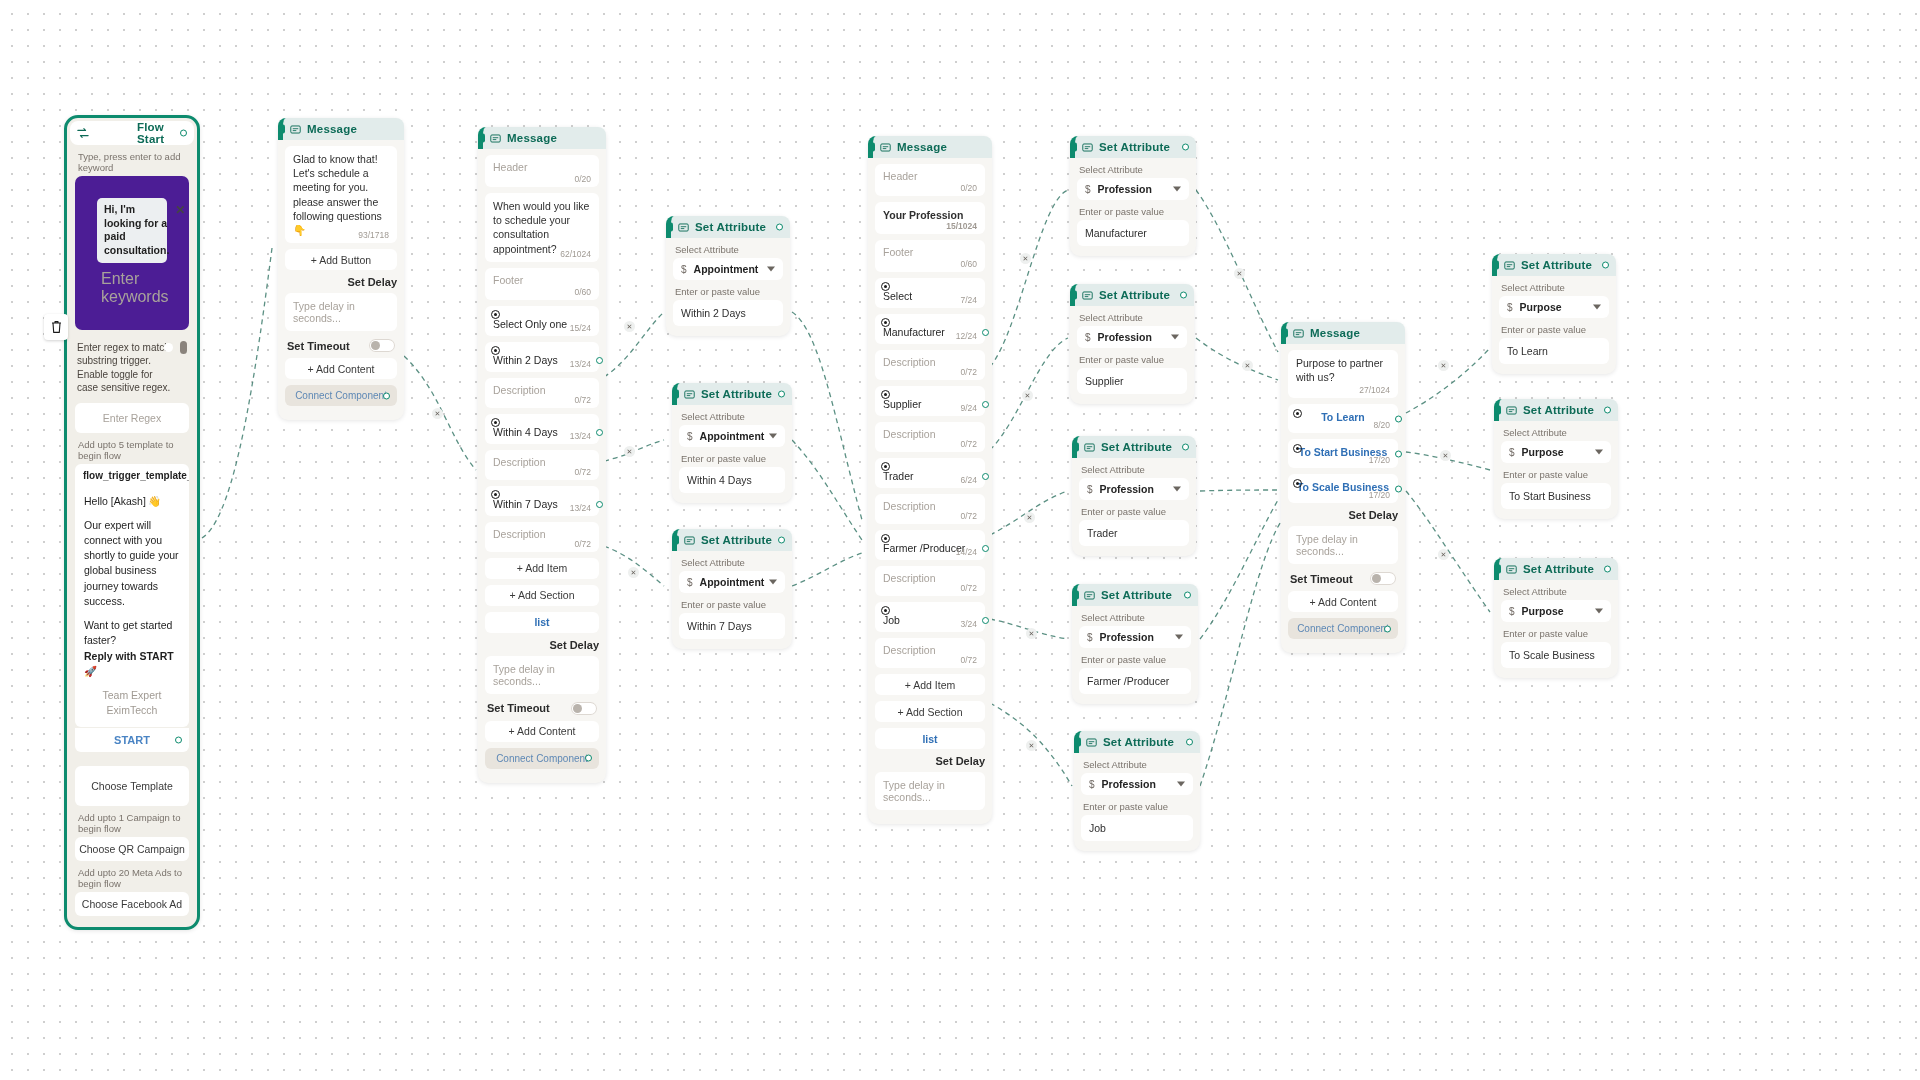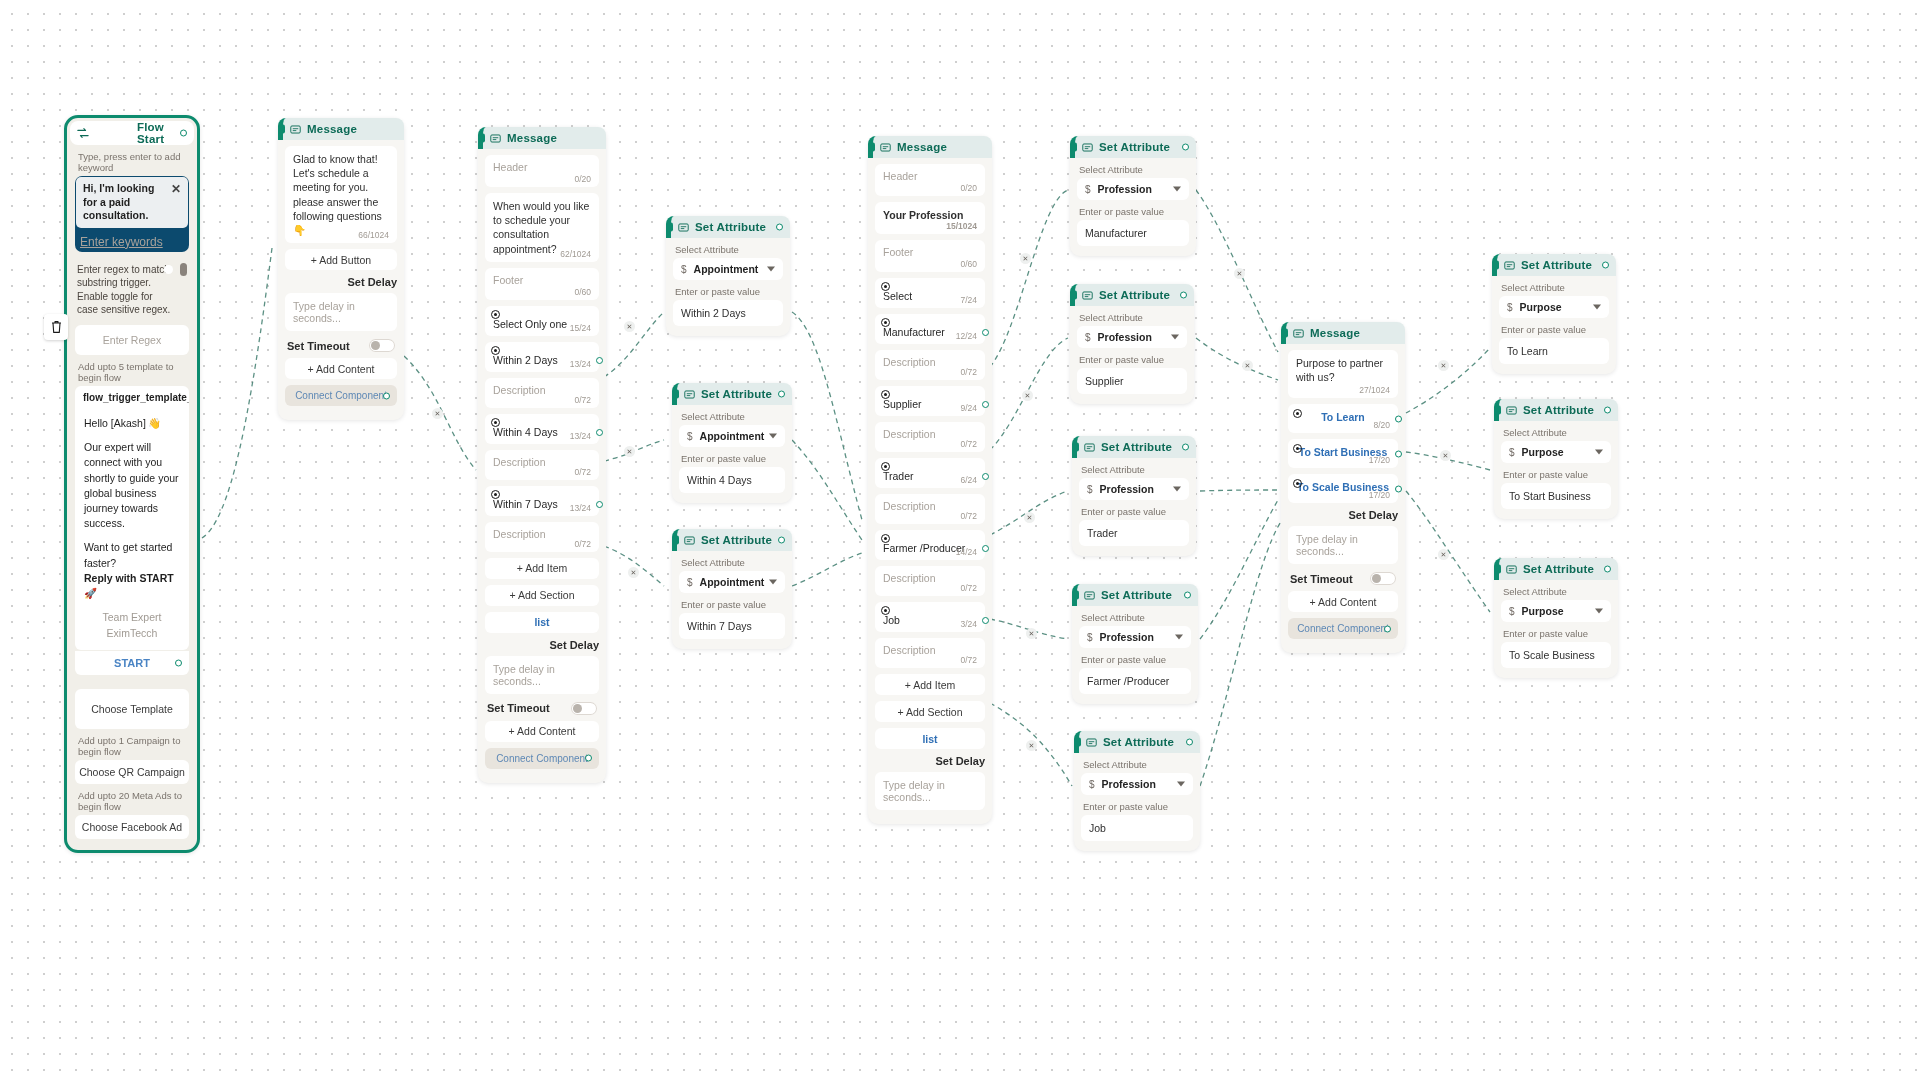--- a/index.html
+++ b/index.html
@@ -95,27 +95,27 @@
   .optmark:after{content:"";position:absolute;left:2px;top:2px;width:3px;height:3px;border-radius:50%;background:#1a1a1a;}
   .opt .otext{ font-size:10.5px; color:#272727; margin-top:2px;}
   .opt .oport{position:absolute;right:-4px;bottom:8px;width:7px;height:7px;border-radius:50%;border:1.4px solid #0d8b6e;background:#fff;}
 
   
   #flow-start {
     border: 3px solid #0d8b6e; border-radius: 14px; background:#f1efe9; padding:3px;
   }
   #flow-start .node-head { background:#ffffff; border-left:none; border-radius:8px; height:24px; }
   #flow-start .node-head .ttl { color:#0d6b57;padding-left:42px; }
-  .kw-box { background:#0c4a6e; border-radius:7px; padding:1px; margin-bottom:7px;}
+  .kw-box { background:#4c1d95; border-radius:7px; padding:22px; margin-bottom:7px;}
   .kw-chip {
     background:#eceff1; border-radius:5px; padding:5px 7px; display:flex; align-items:flex-start;
     justify-content:space-between; font-size:10.5px; color:#1f1f1f; font-weight:600; line-height:1.3;
   }
   .kw-chip .x { color:#444; font-size:12px; margin-left:6px; cursor:pointer; }
-  .kw-ph { color:#a8a29b; font-size:12px; padding:7px 4px 2px 4px;text-decoration:underline; }
+  .kw-ph { color:#a8a29b; font-size:16px; padding:7px 4px 2px 4px; }
   .regex-row { display:flex; align-items:flex-start; justify-content:space-between; gap:6px; padding:4px 2px 8px 2px;}
   .regex-row p { font-size:10px; color:#4a443e; line-height:1.35; }
   .tpl-chip { background:#fff; border-radius:6px 6px 0 0; padding:6px 8px; font-size:10px; font-weight:600; color:#1f1f1f; overflow:hidden; white-space:nowrap;}
   .tpl-body { background:#fff; border-radius:0 0 6px 6px; padding:7px 9px 9px 9px; font-size:10.5px; color:#1e1e1e; line-height:1.45;}
   .tpl-body p { margin-bottom:9px; }
   .tpl-body .muted { color:#a09a93; margin-bottom:0;text-align:center; }
   .trash {
     position:absolute; left:-23px; top:196px; width:24px;height:26px;
     background:#fff; border-radius:4px; box-shadow:0 1px 3px rgba(0,0,0,.18);
     display:flex;align-items:center;justify-content:center; z-index:5;
@@ -235,21 +235,21 @@
             <rect x="1" y="2.5" width="12" height="9" rx="1.5" stroke="#0d6b57" stroke-width="1.2" fill="none"></rect>
             <path d="M3.5 6h7M3.5 8.4h4.5" stroke="#0d6b57" stroke-width="1.1"></path>
           </svg>
       </span>
       <span class="ttl">Message</span>
       <span class="port left"></span>
     </div>
     <div class="body">
       <div class="fld tall" style="min-height:62px;">
         <div class="val">Glad to know that! Let's schedule a meeting for you. please answer the following questions 👇</div>
-        <span class="cnt">66/1024</span>
+        <span class="cnt">93/1718</span>
       </div>
       <div class="btn">+ Add Button</div>
       <div class="row-sec">Set Delay</div>
       <div class="fld" style="padding:7px 8px;">
         <span class="ph">Type delay in seconds...</span>
       </div>
       <div class="toggle-row">
         <span class="tl">Set Timeout</span>
         <div class="tg">
             <i></i>

